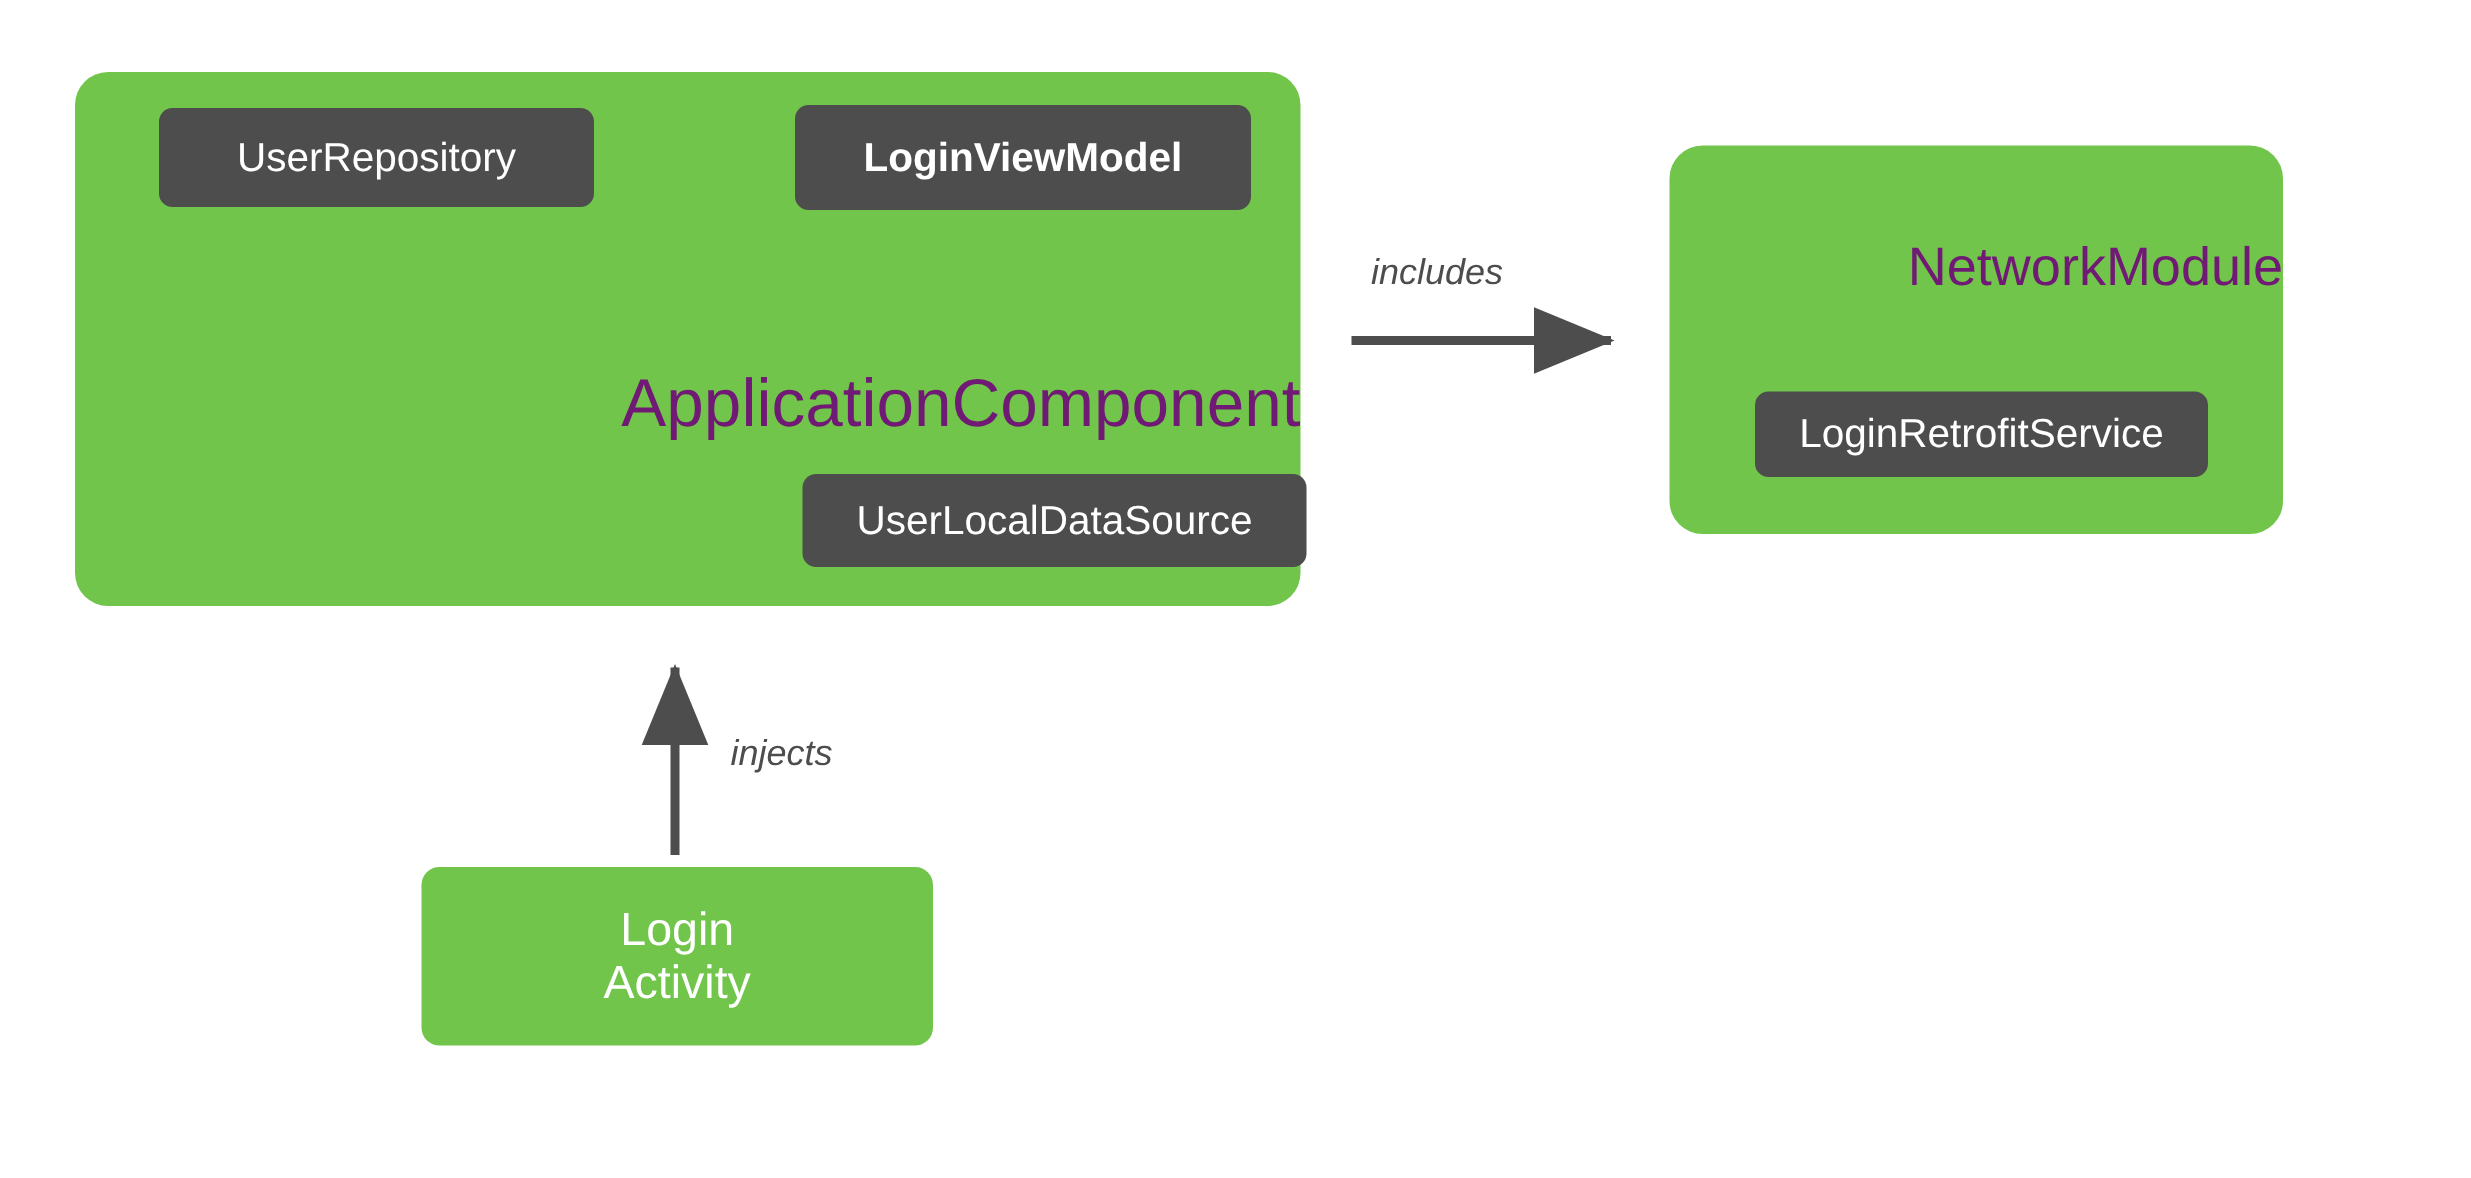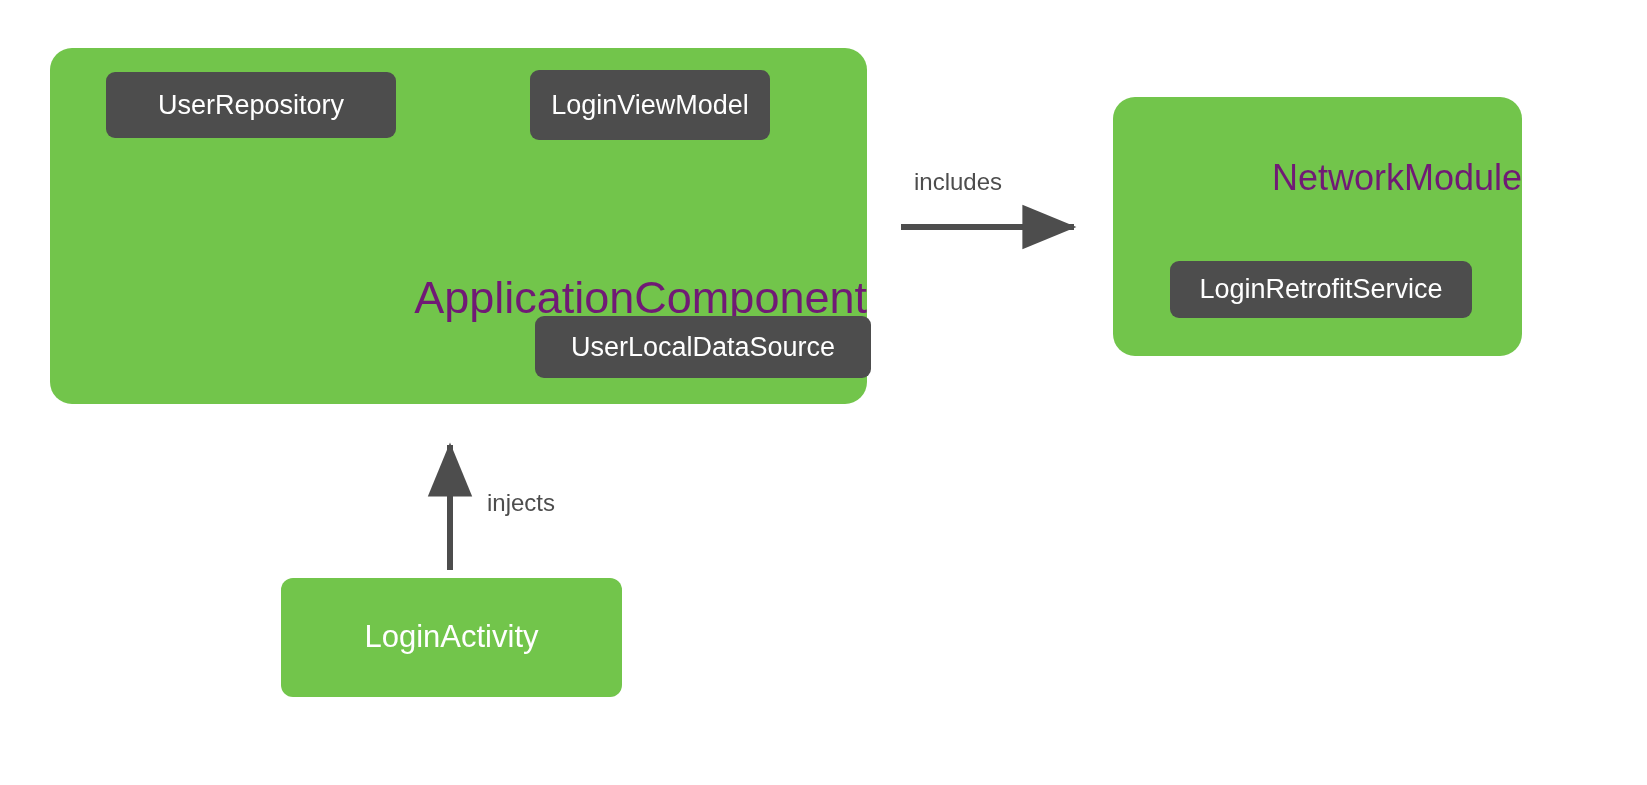--- a/index.html
+++ b/index.html
@@ -50,20 +50,21 @@
     text-align: right;
     color: #701a75;
     user-select: none;
   }
   .edge-label {
     position: absolute;
     color: #4d4d4d;
     font-size: 24px;
     white-space: nowrap;
     user-select: none;
+    font-style: italic;
   }
   svg.edges {
     position: absolute;
     left: 0;
     top: 0;
     width: 1647px;
     height: 785px;
     overflow: visible;
     pointer-events: none;
   }
@@ -86,42 +87,42 @@
     <line x1="901" y1="227" x2="1074" y2="227" stroke="#4D4D4D" stroke-width="6" marker-end="url(#arrowhead-right)"></line>
 
     <line x1="450" y1="570" x2="450" y2="445" stroke="#4D4D4D" stroke-width="6" marker-end="url(#arrowhead-up)"></line>
   </svg>
 
   <div class="edge-label" style="left:914px; top:168px;">includes</div>
 
   <div class="edge-label" style="left:487px; top:489px;">injects</div>
 
   <div class="node container-node" style="left:50px; top:48px; width:817px; height:356px; background:#72C54B;">
-    <div class="container-title" style="top:196px; font-size:45px;margin-top:29px;">ApplicationComponent</div>
+    <div class="container-title" style="top:196px; font-size:45px;">ApplicationComponent</div>
   </div>
 
   <div class="node chip-node" style="left:106px; top:72px; width:290px; height:66px; background:#4D4D4D;">
     <span>UserRepository</span>
   </div>
 
-  <div class="node chip-node" style="left:530px; top:70px; width:240px; height:70px; background:#4D4D4D;">
+  <div class="node chip-node" style="left:530px; top:70px; width:304px; height:70px; background:#4D4D4D;font-weight:bold;">
     <span>LoginViewModel</span>
   </div>
 
 
   <div class="node chip-node" style="left:535px; top:316px; width:336px; height:62px; background:#4D4D4D;">
     <span>UserLocalDataSource</span>
   </div>
 
   <div class="node container-node" style="left:1113px; top:97px; width:409px; height:259px; background:#72C54B;">
     <div class="container-title" style="top:61px; font-size:36px;">NetworkModule</div>
   </div>
 
   <div class="node chip-node" style="left:1170px; top:261px; width:302px; height:57px; background:#4D4D4D;">
     <span>LoginRetrofitService</span>
   </div>
 
-  <div class="node leaf-node" style="left:281px; top:578px; width:341px; height:119px; background:#72C54B; flex-direction:row;">
+  <div class="node leaf-node" style="left:281px; top:578px; width:341px; height:119px; background:#72C54B; flex-direction:column;">
     <span>Login</span>
     <span>Activity</span>
   </div>
 
 </div>
 
 </body></html>

